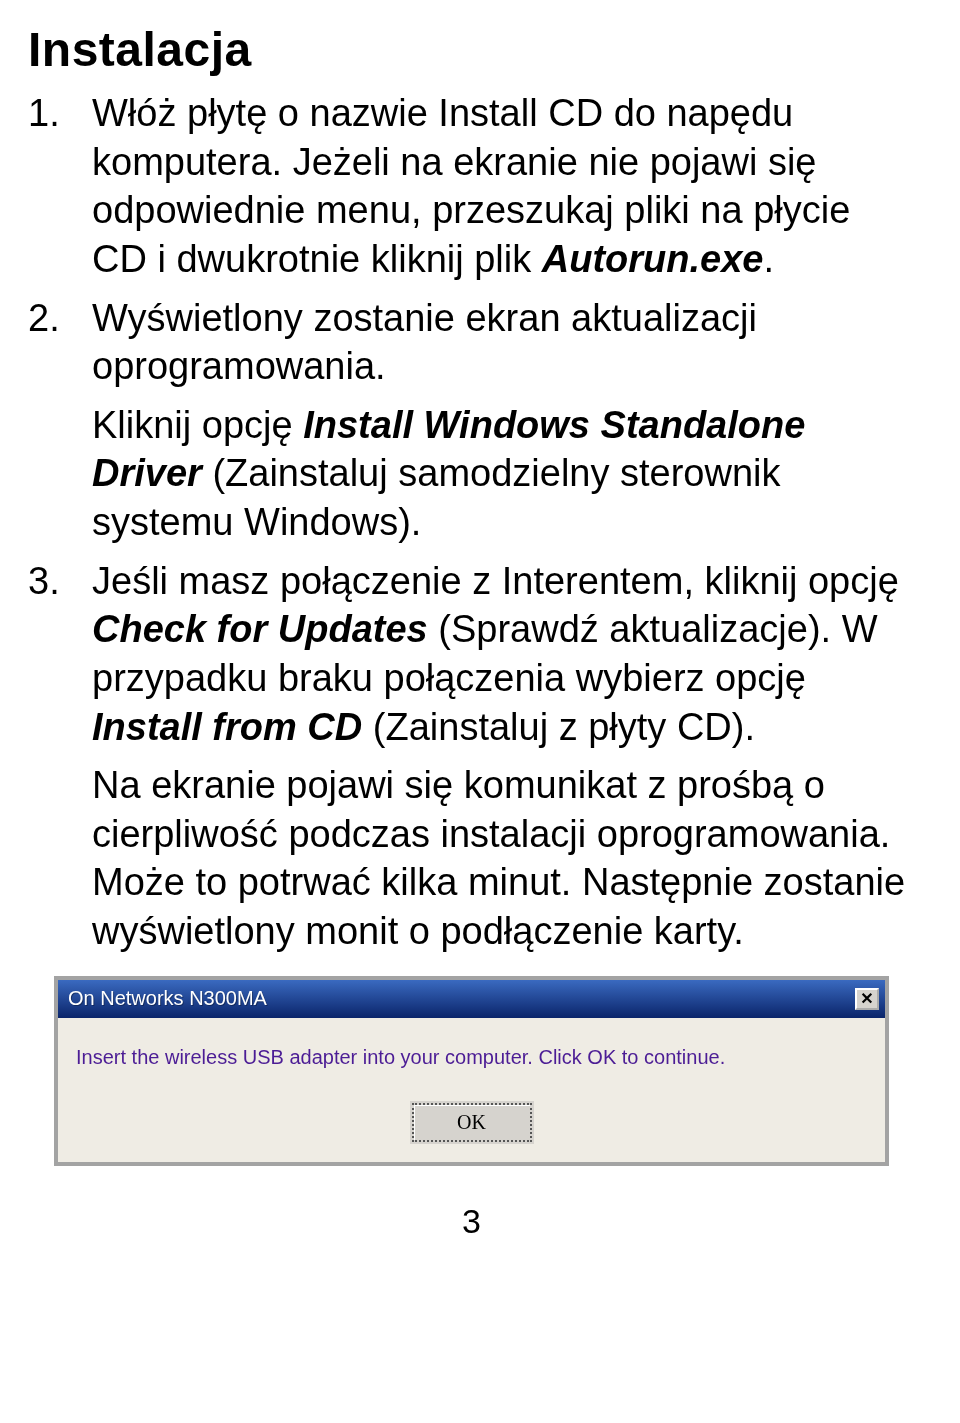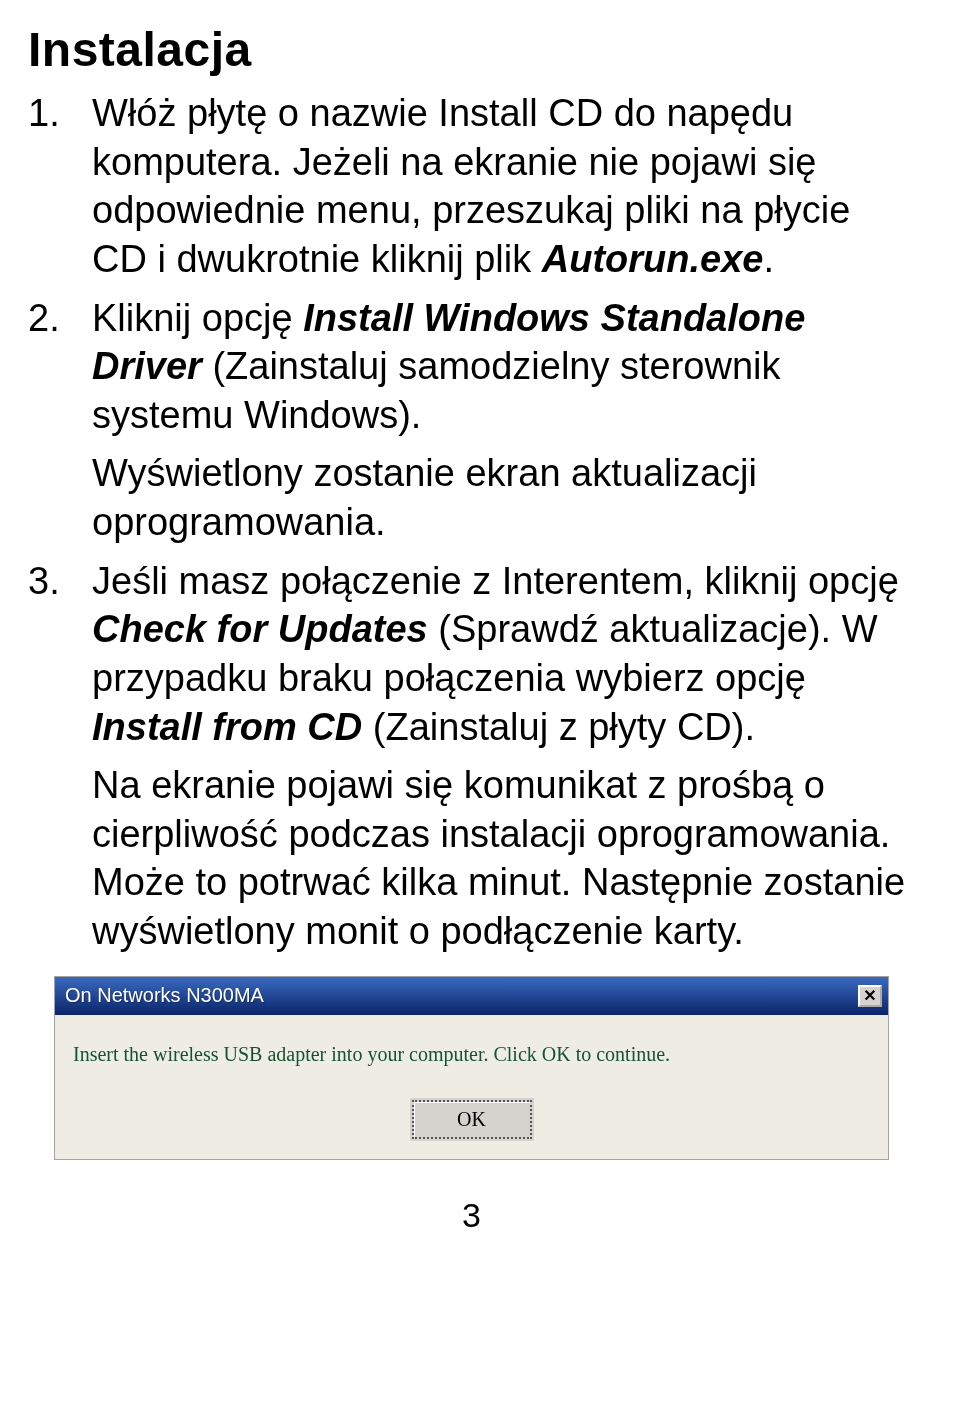--- a/index.html
+++ b/index.html
@@ -4,44 +4,44 @@
 <style>
   * { box-sizing: border-box; margin: 0; padding: 0; }
   html, body { width: 960px; background: #fff; font-family: Arial, Helvetica, sans-serif; color: #000; }
   .page { padding: 22px 45px 40px 28px; }
   h1 { font-size: 48px; font-weight: bold; margin-bottom: 12px; letter-spacing: 0.5px; }
   ol { list-style: none; }
   li { position: relative; padding-left: 64px; font-size: 38px; line-height: 1.28; margin-bottom: 10px; }
   li .num { position: absolute; left: 0; top: 0; width: 54px; text-align: left; }
   li p { margin-bottom: 10px; }
   .b { font-weight: bold; font-style: italic; }
-  .dialog { margin: 20px 26px 0 26px; border: 1px solid #a3a3a3; background: #efece4; font-family: Tahoma, Verdana, sans-serif; }
+  .dialog { margin: 20px 26px 0 26px; border: 4px solid #a3a3a3; background: #efece4; font-family: Tahoma, Verdana, sans-serif; }
   .dialog .titlebar { display: flex; align-items: center; justify-content: space-between; height: 38px; padding: 0 6px 0 10px; background: linear-gradient(#3a6ac0, #0a246a); color: #fff; font-size: 20px; }
   .dialog .title { text-shadow: 1px 1px 0 rgba(0,0,0,0.3); }
   .dialog .close { width: 24px; height: 22px; background: #d6d3ce; border: 2px outset #fff; color: #000; display: flex; align-items: center; justify-content: center; font-size: 16px; font-weight: bold; cursor: pointer; }
-  .dialog .body { padding: 28px 18px 8px 18px; font-size: 20px; color: #14532d; font-family: Liberation Serif, serif; }
+  .dialog .body { padding: 28px 18px 8px 18px; font-size: 20px; color: #4c1d95; }
   .dialog .footer { display: flex; justify-content: center; padding: 26px 0 20px 0; }
   .dialog .ok { min-width: 120px; padding: 6px 0; font-size: 20px; background: #d6d3ce; border: 2px dotted #555; outline: 2px solid #d6d3ce; box-shadow: 2px 2px 0 #808080, inset 1px 1px 0 #fff; cursor: pointer; font-family: Liberation Serif, serif; }
   .pagenum { text-align: center; font-size: 34px; margin-top: 36px; }
 </style>
 </head>
 <body>
 
 <div class="page">
   <h1>Instalacja</h1>
 
   <ol id="steps">
       <li>
         <span class="num">1.</span>
         <p><span>Włóż płytę o nazwie Install CD do napędu komputera. Jeżeli na ekranie nie pojawi się odpowiednie menu, przeszukaj pliki na płycie CD i dwukrotnie kliknij plik </span><span class="b">Autorun.exe</span><span>.</span></p>
       </li>
       <li>
         <span class="num">2.</span>
+        <p><span>Wyświetlony zostanie ekran aktualizacji oprogramowania.</span></p>
         <p><span>Kliknij opcję </span><span class="b">Install Windows Standalone Driver</span><span> (Zainstaluj samodzielny sterownik systemu Windows).</span></p>
-        <p><span>Wyświetlony zostanie ekran aktualizacji oprogramowania.</span></p>
       </li>
       <li>
         <span class="num">3.</span>
         <p><span>Jeśli masz połączenie z Interentem, kliknij opcję </span><span class="b">Check for Updates</span><span> (Sprawdź aktualizacje). W przypadku braku połączenia wybierz opcję </span><span class="b">Install from CD</span><span> (Zainstaluj z płyty CD).</span></p>
         <p><span>Na ekranie pojawi się komunikat z prośbą o cierpliwość podczas instalacji oprogramowania. Może to potrwać kilka minut. Następnie zostanie wyświetlony monit o podłączenie karty.</span></p>
       </li>
     </ol>
 
   <div class="dialog">
     <div class="titlebar">

